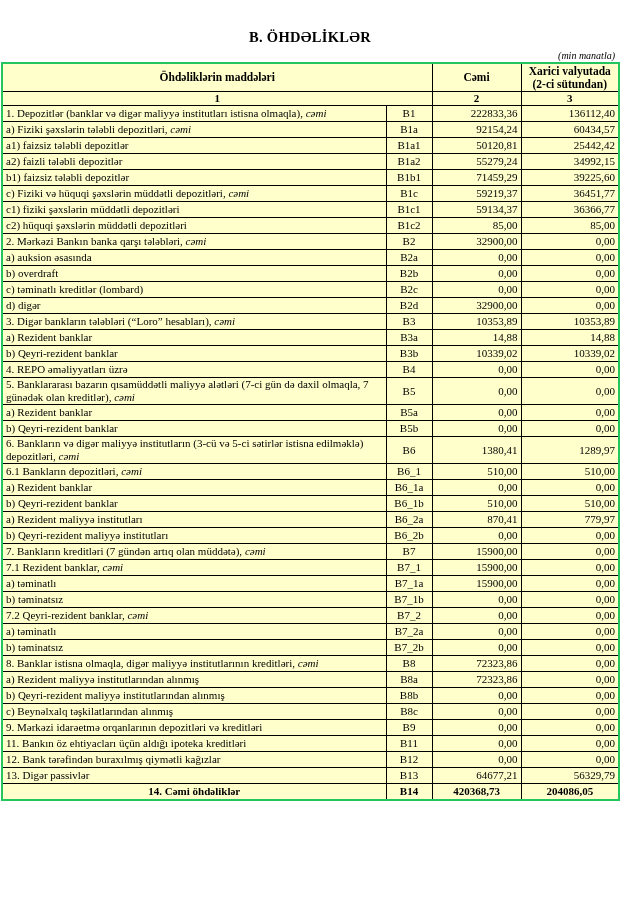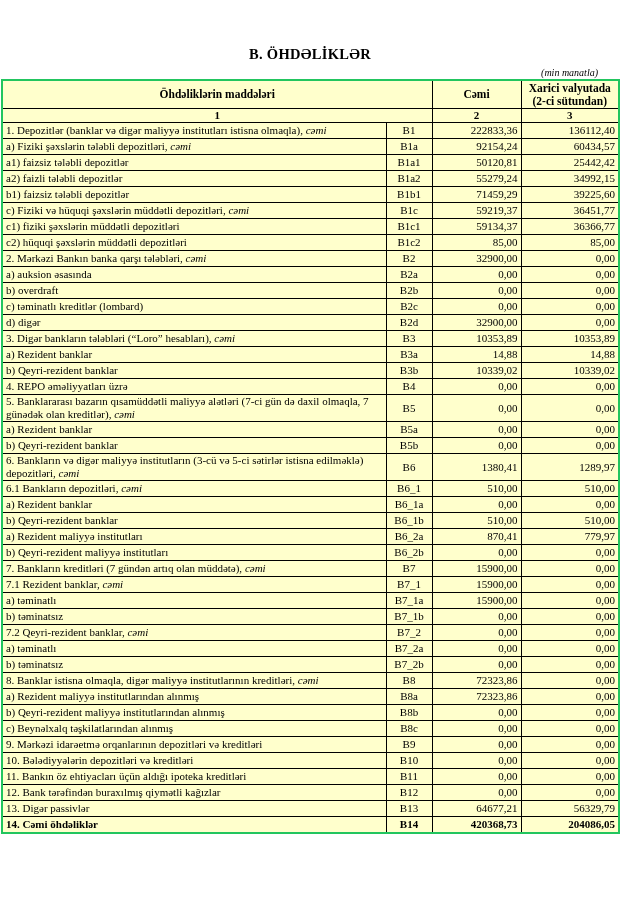--- a/index.html
+++ b/index.html
@@ -1,30 +1,30 @@
 <!DOCTYPE html>
 <html><head>
 <meta charset="utf-8">
 <style>
   html,body{margin:0;padding:0;background:#ffffff;}
   body{width:620px;height:899px;overflow:hidden;}
   .page{position:relative;width:620px;height:899px;font-family:"Liberation Serif",serif;color:#000;}
-  .title{padding-top:46px;text-align:center;font-weight:bold;font-size:14.5px;letter-spacing:.3px;}
-  .note{margin-top:4px;margin-bottom:1px;text-align:right;padding-right:22px;font-style:italic;font-size:10px;}
+  .title{padding-top:29px;text-align:center;font-weight:bold;font-size:14.5px;letter-spacing:.3px;}
+  .note{margin-top:4px;margin-bottom:1px;text-align:right;padding-right:5px;font-style:italic;font-size:10px;}
   table.liab{border-collapse:collapse;table-layout:fixed;width:617px;margin-left:1px;font-size:11px;border:2px solid #22c55e;}
   table.liab td{border:1px solid #000;background:#FFFFCC;padding:0 3px;height:15px;line-height:13px;vertical-align:middle;}
   tr.hrow td{text-align:center;font-weight:bold;height:27px;font-size:11.5px;line-height:13px;}
   tr.nrow td{text-align:center;font-weight:bold;height:13px;}
   td.label{padding-left:2px;}
   td.ind1{padding-left:14px;}
   td.ind2{padding-left:42px;}
   td.code{text-align:center;}
   td.num{text-align:right;padding-right:3px;}
   td.w{background:#ffffff;}
-  tr.bold td{font-weight:bold;}
+  tr.bold td{font-weight:bold;text-align:center;}
 </style>
 </head>
 <body>
 
 <div class="page">
   <div class="title">B. ÖHDƏLİKLƏR</div>
   <div class="note">(min manatla)</div>
 
   <table class="liab">
     <colgroup>
@@ -268,26 +268,20 @@
           <td class="num w">0,00</td>
           <td class="num w">0,00</td>
         </tr>
         <tr>
           <td class="label ind0"><span>9. Mərkəzi idarəetmə orqanlarının depozitləri və kreditləri</span></td>
           <td class="code">B9</td>
           <td class="num w">0,00</td>
           <td class="num w">0,00</td>
         </tr>
         <tr>
-          <td class="label ind0"><span>10. Bələdiyyələrin depozitləri və kreditləri</span></td>
-          <td class="code">B10</td>
-          <td class="num w">0,00</td>
-          <td class="num w">0,00</td>
-        </tr>
-        <tr>
           <td class="label ind0"><span>11. Bankın öz ehtiyacları üçün aldığı ipoteka kreditləri</span></td>
           <td class="code">B11</td>
           <td class="num w">0,00</td>
           <td class="num w">0,00</td>
         </tr>
         <tr>
           <td class="label ind0"><span>12. Bank tərəfindən buraxılmış qiymətli kağızlar</span></td>
           <td class="code">B12</td>
           <td class="num w">0,00</td>
           <td class="num w">0,00</td>

